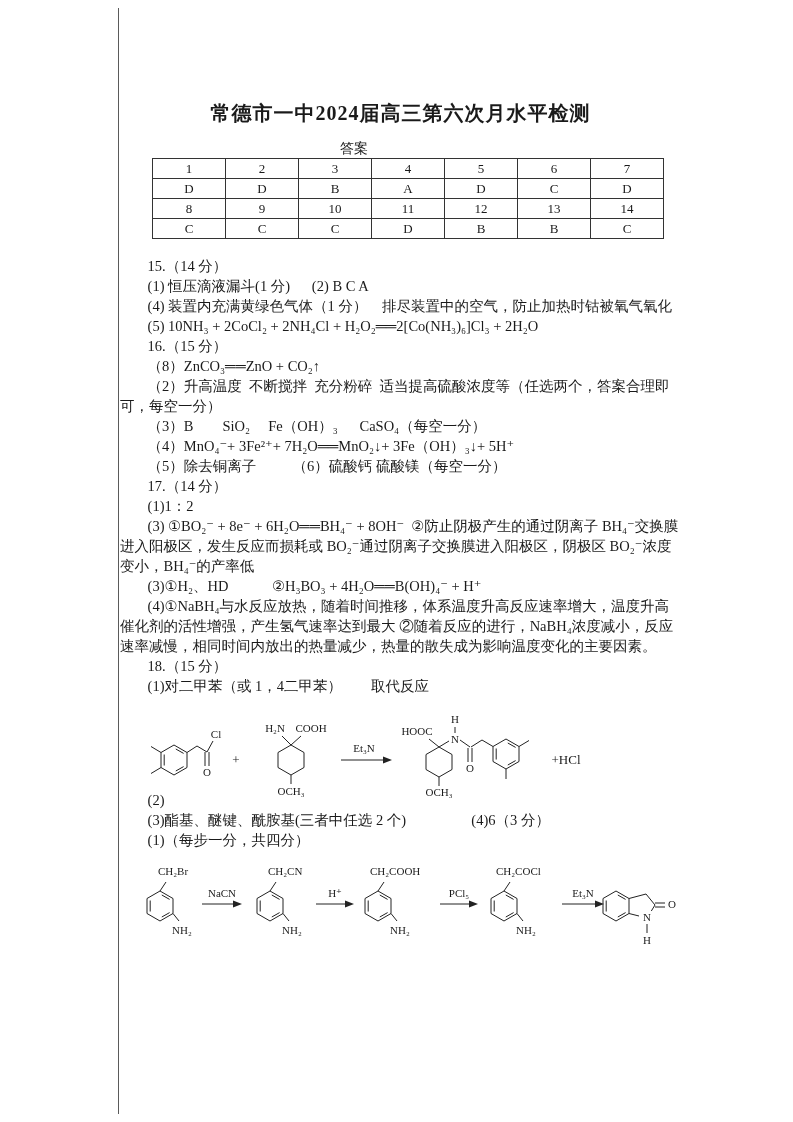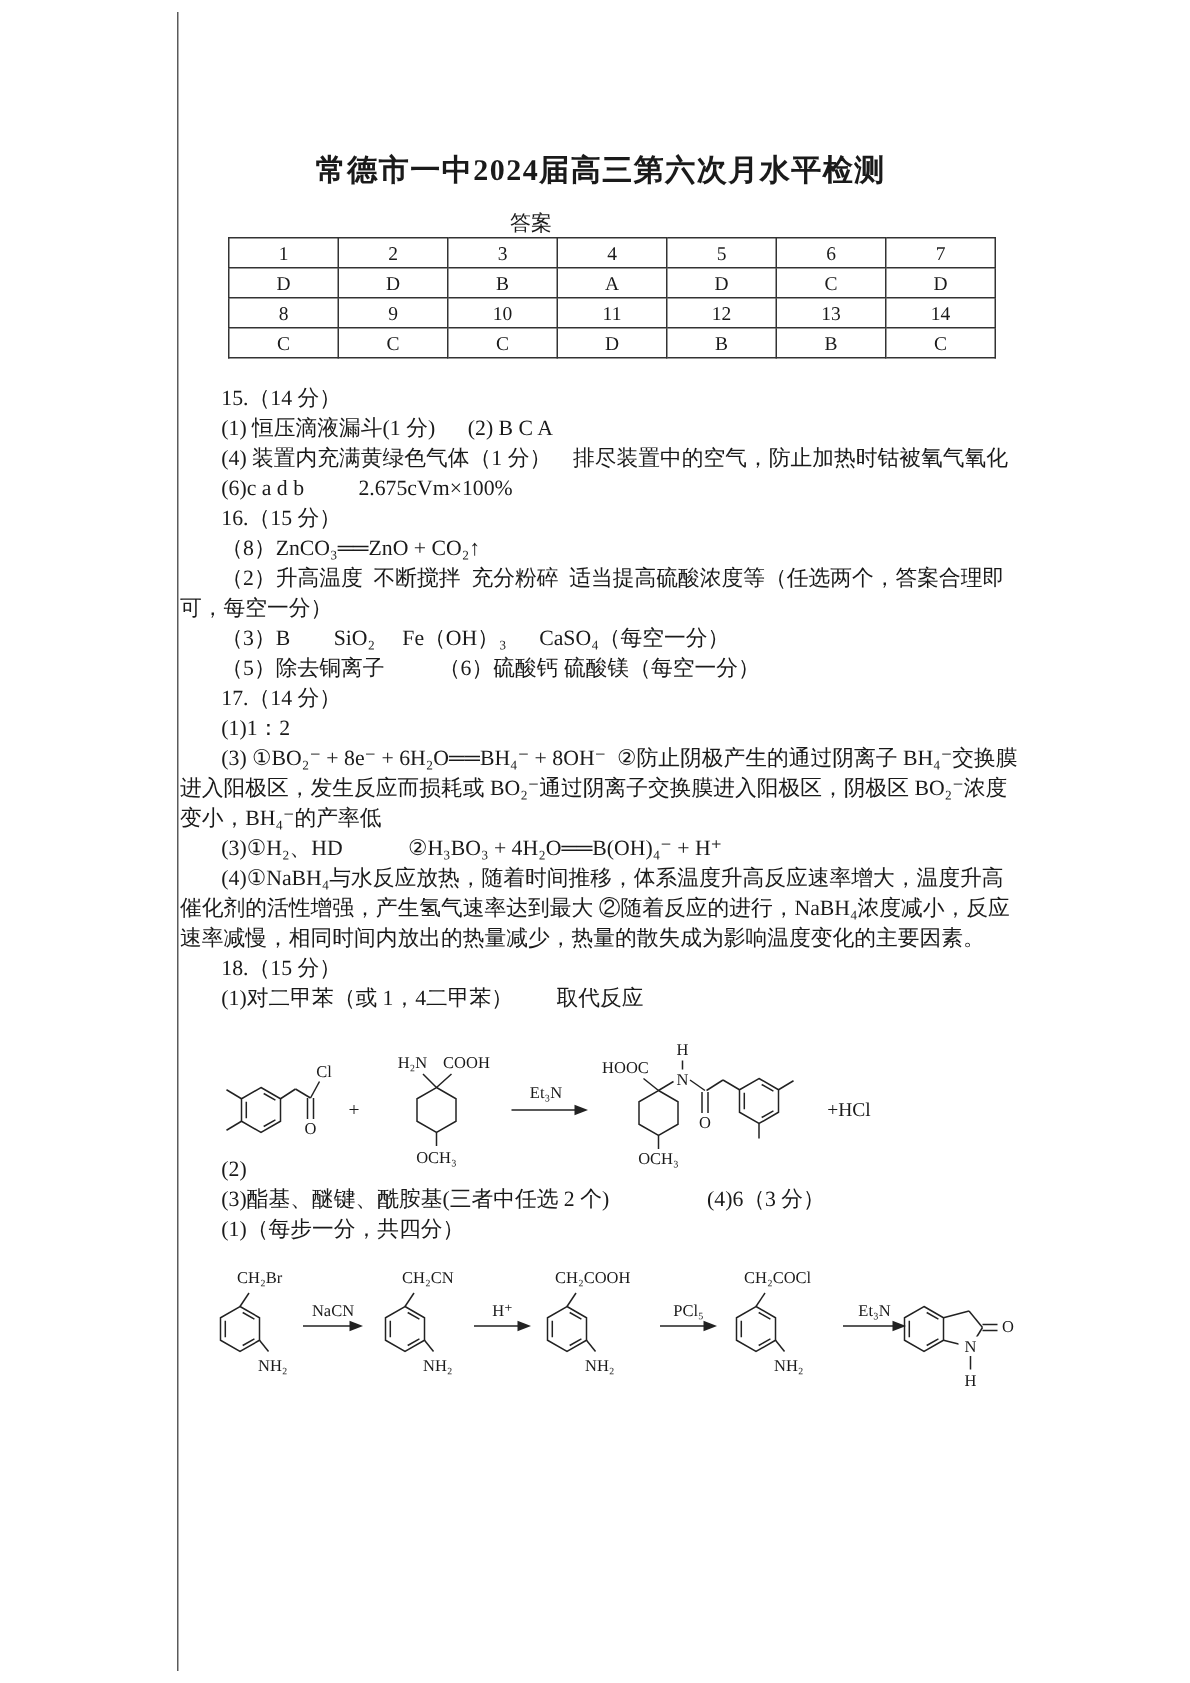--- a/index.html
+++ b/index.html
@@ -101,26 +101,27 @@
           <td>C</td>
         </tr>
       </tbody>
   </table>
 
   <div class="body-flow">
 
     <p>15.（14 分）</p>
     <p>(1) 恒压滴液漏斗(1 分)      (2) B C A</p>
     <p>(4) 装置内充满黄绿色气体（1 分）    排尽装置中的空气，防止加热时钴被氧气氧化</p>
-    <p>(6)c a d b          2.675cVm×100%</p>
+    <p>(5) 10NH₃ + 2CoCl₂ + 2NH₄Cl + H₂O₂══2[Co(NH₃)₆]Cl₃ + 2H₂O</p>
 
     <p>16.（15 分）</p>
     <p>（8）ZnCO₃══ZnO + CO₂↑</p>
     <p>（2）升高温度  不断搅拌  充分粉碎  适当提高硫酸浓度等（任选两个，答案合理即可，每空一分）</p>
     <p>（3）B        SiO₂     Fe（OH）₃      CaSO₄（每空一分）</p>
+    <p>（4）MnO₄⁻+ 3Fe²⁺+ 7H₂O══MnO₂↓+ 3Fe（OH）₃↓+ 5H⁺</p>
     <p>（5）除去铜离子          （6）硫酸钙 硫酸镁（每空一分）</p>
 
     <p>17.（14 分）</p>
     <p>(1)1：2</p>
     <p>(3) ①BO₂⁻ + 8e⁻ + 6H₂O══BH₄⁻ + 8OH⁻  ②防止阴极产生的通过阴离子 BH₄⁻交换膜进入阳极区，发生反应而损耗或 BO₂⁻通过阴离子交换膜进入阳极区，阴极区 BO₂⁻浓度变小，BH₄⁻的产率低</p>
     <p>(3)①H₂、HD            ②H₃BO₃ + 4H₂O══B(OH)₄⁻ + H⁺</p>
     <p>(4)①NaBH₄与水反应放热，随着时间推移，体系温度升高反应速率增大，温度升高催化剂的活性增强，产生氢气速率达到最大 ②随着反应的进行，NaBH₄浓度减小，反应速率减慢，相同时间内放出的热量减少，热量的散失成为影响温度变化的主要因素。</p>
 
     <p>18.（15 分）</p>
     <p>(1)对二甲苯（或 1，4二甲苯）        取代反应</p>

